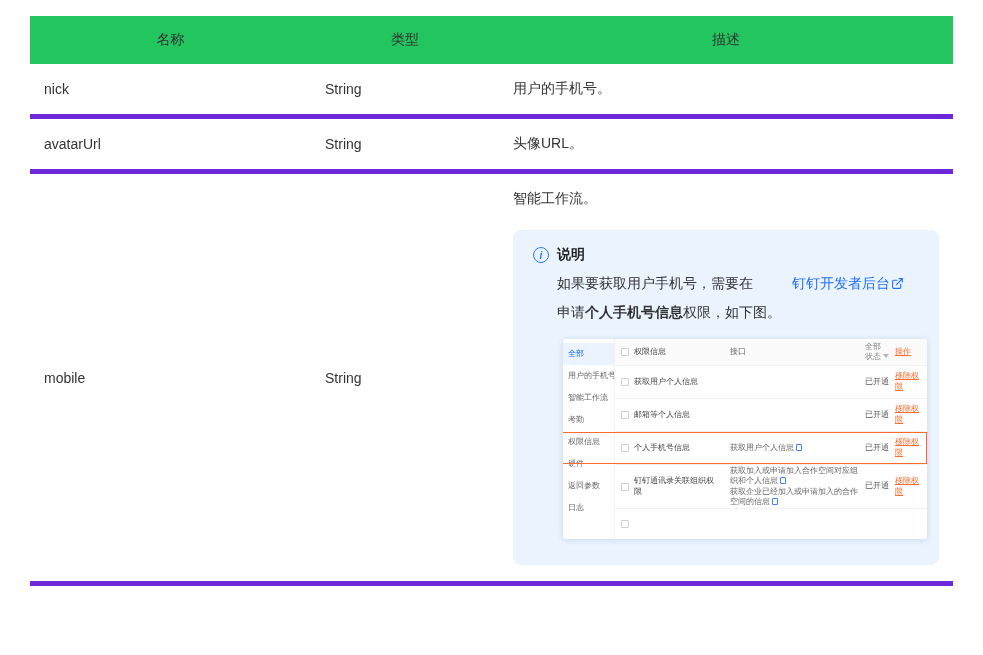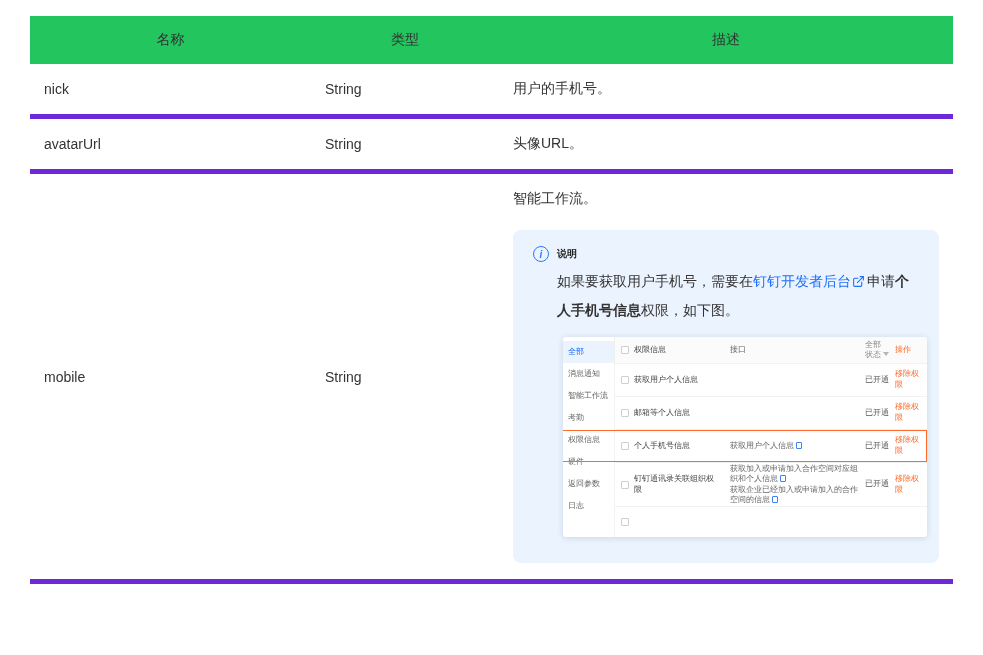--- a/index.html
+++ b/index.html
@@ -31,23 +31,23 @@
   .params tbody td.desc-cell { vertical-align:top; }
 
   
   .note { margin-top:22px; background:#eaf3fe; border-radius:8px; padding:16px 20px 26px; }
   .note-head { display:flex; align-items:center; gap:8px; }
   .info-icon {
     width:16px; height:16px; border:1px solid #2b7cf7; border-radius:50%;
     color:#2b7cf7; font-size:10px; font-weight:700; font-style:italic;
     display:inline-flex; align-items:center; justify-content:center; flex:0 0 16px;
   }
-  .note-title { font-size:10px; font-weight:700; color:#1f1f1f; }
+  .note-title { font-size:14px; font-weight:700; color:#1f1f1f; }
   .note-body { margin:6px 0 0 24px; font-size:14px; line-height:1.9; color:#333; }
-  .doc-link { color:#1f6ffb; text-decoration:none; cursor:pointer; }
+  .doc-link { color:#1f6ffb; text-decoration:none; cursor:pointer;margin-left:39px; }
   .ext-icon { vertical-align:-2px; margin:0 2px 0 1px; }
   .note-bold { font-weight:700; }
 
   
   .shot {
     width:364px; height:200px; margin:14px 0 0 30px;
     background:#fff; border-radius:3px;
     box-shadow:0 1px 6px rgba(31,56,88,0.14);
     display:flex; overflow:hidden;
     font-size:8px; color:#555; line-height:1.3;
@@ -56,21 +56,21 @@
   .s-item { height:22px; display:flex; align-items:center; padding:0 5px; white-space:nowrap; overflow:hidden; color:#666; }
   .s-item.active { color:#1f6ffb; background:#eaf3fe; }
   .shot-main { flex:1; display:flex; flex-direction:column; min-width:0; }
   .s-row { display:flex; align-items:center; border-bottom:1px solid #f2f2f2; padding:4px 4px 4px 6px; min-height:33px; position:relative; }
   .s-row.s-head { min-height:26px; background:#fbfbfb; color:#8a8a8a; }
   .s-row.partial { border-bottom:none; min-height:30px; }
   .s-cb { width:8px; height:8px; border:1px solid #cfcfcf; border-radius:1px; background:#fff; flex:0 0 8px; margin-right:5px; }
   .s-perm { width:96px; flex:0 0 96px; padding-right:12px; color:#444;font-family:Liberation Serif, serif; }
   .s-api { flex:1; padding-right:4px; color:#666; min-width:0;font-family:Liberation Mono, monospace; }
   .s-status { width:30px; flex:0 0 30px; }
-  .s-action { width:28px; flex:0 0 28px; color:#ff6a2b; }
+  .s-action { width:28px; flex:0 0 28px; color:#ff6a2b;text-decoration:underline; }
   .s-row.hl::after { content:""; position:absolute; top:0; bottom:0; right:0; left:-53px; border:1px solid #ff6a2b; pointer-events:none; }
   .filter-tri { display:inline-block; width:0; height:0; border-left:3px solid transparent; border-right:3px solid transparent; border-top:4px solid #b5b5b5; margin-left:2px; vertical-align:1px; }
   .mini-doc { display:inline-block; width:6px; height:7px; border:1px solid #3b82f6; border-radius:1px; margin-left:2px; vertical-align:-1px; }
   .api-line { display:block; }
 </style>
 </head>
 <body>
 
 <div class="page">
 
@@ -114,21 +114,21 @@
               <span>如果要获取用户手机号，需要在</span><a class="doc-link"><span>钉钉开发者后台</span><span class="ext-icon"><svg width="13" height="13" viewBox="0 0 24 24" fill="none" stroke="#1f6ffb" stroke-width="2" stroke-linecap="round" stroke-linejoin="round">
                       <path d="M18 13v6a2 2 0 0 1-2 2H5a2 2 0 0 1-2-2V8a2 2 0 0 1 2-2h6"></path>
                       <polyline points="15 3 21 3 21 9"></polyline>
                       <line x1="10" y1="14" x2="21" y2="3"></line>
                     </svg></span></a><span>申请</span><span class="note-bold">个人手机号信息</span><span>权限，如下图。</span>
             </div>
 
             <div class="shot">
               <div class="shot-sidebar">
                 <div class="s-item active">全部</div>
-                <div class="s-item">消息通知</div>
+                <div class="s-item">用户的手机号</div>
                 <div class="s-item">智能工作流</div>
                 <div class="s-item">考勤</div>
                 <div class="s-item">权限信息</div>
                 <div class="s-item">硬件</div>
                 <div class="s-item">返回参数</div>
                 <div class="s-item">日志</div>
               </div>
               <div class="shot-main">
                 <div class="s-row s-head">
                   <span class="s-cb"></span>

